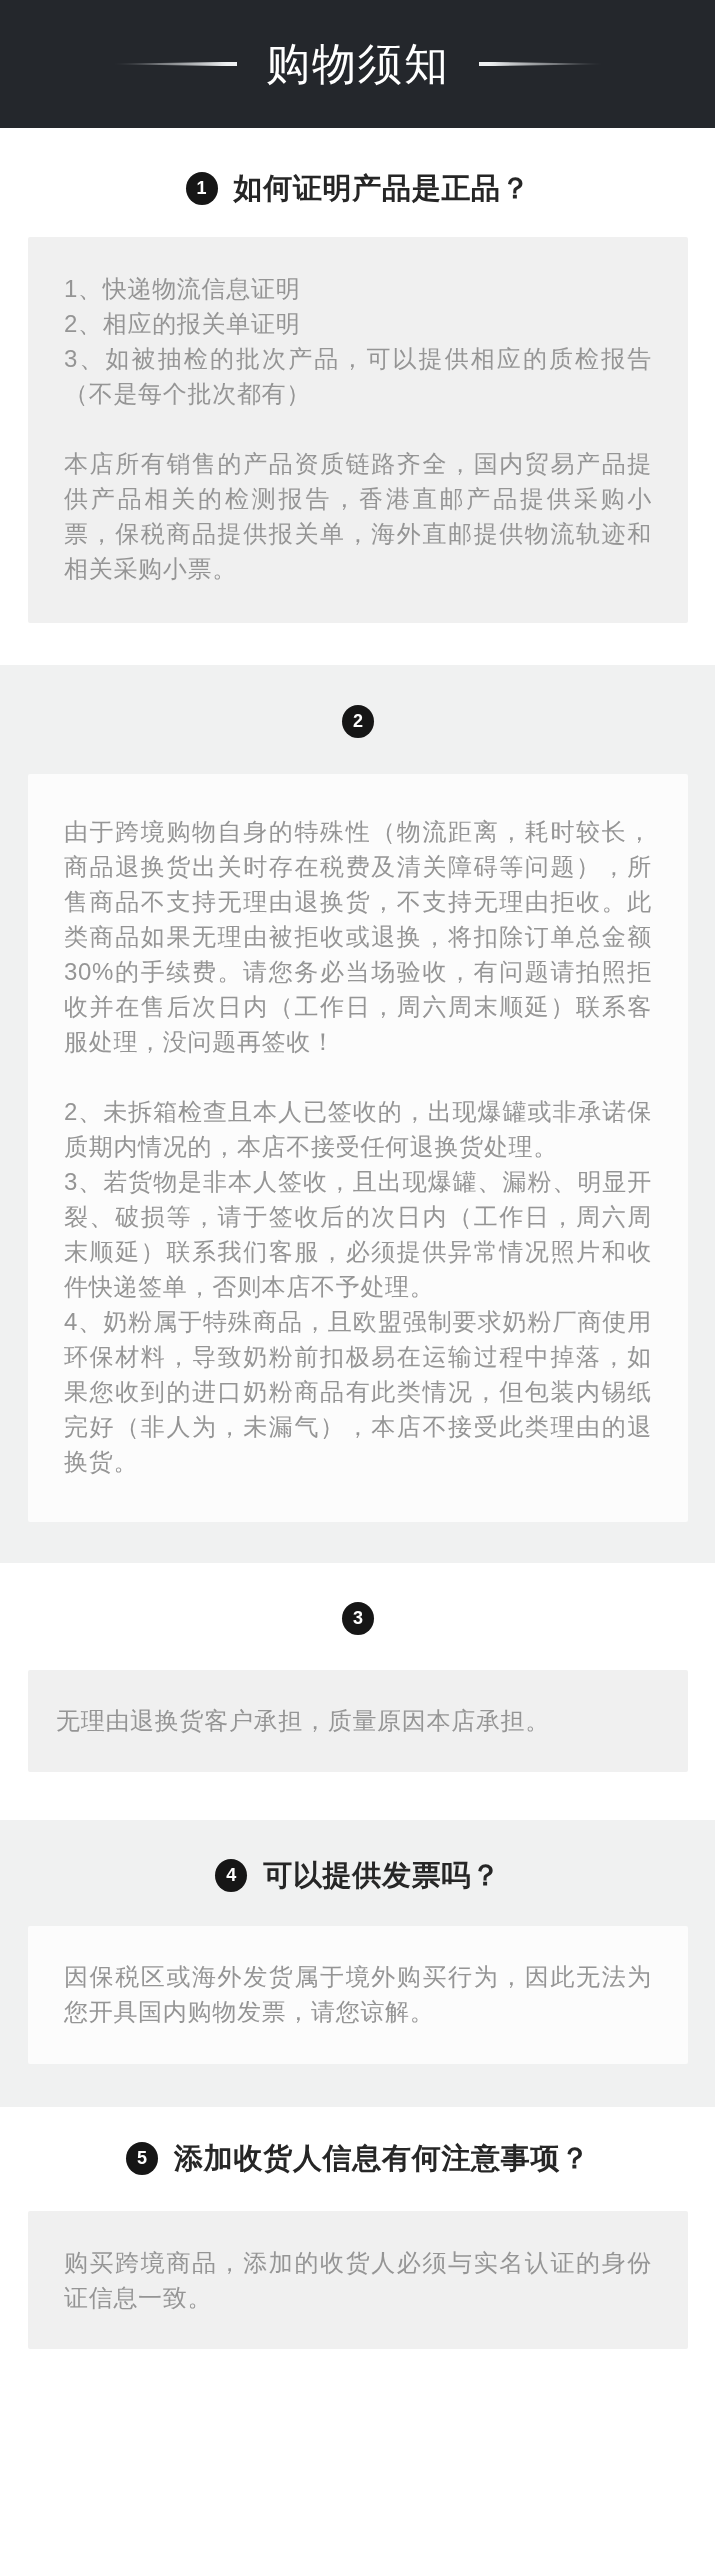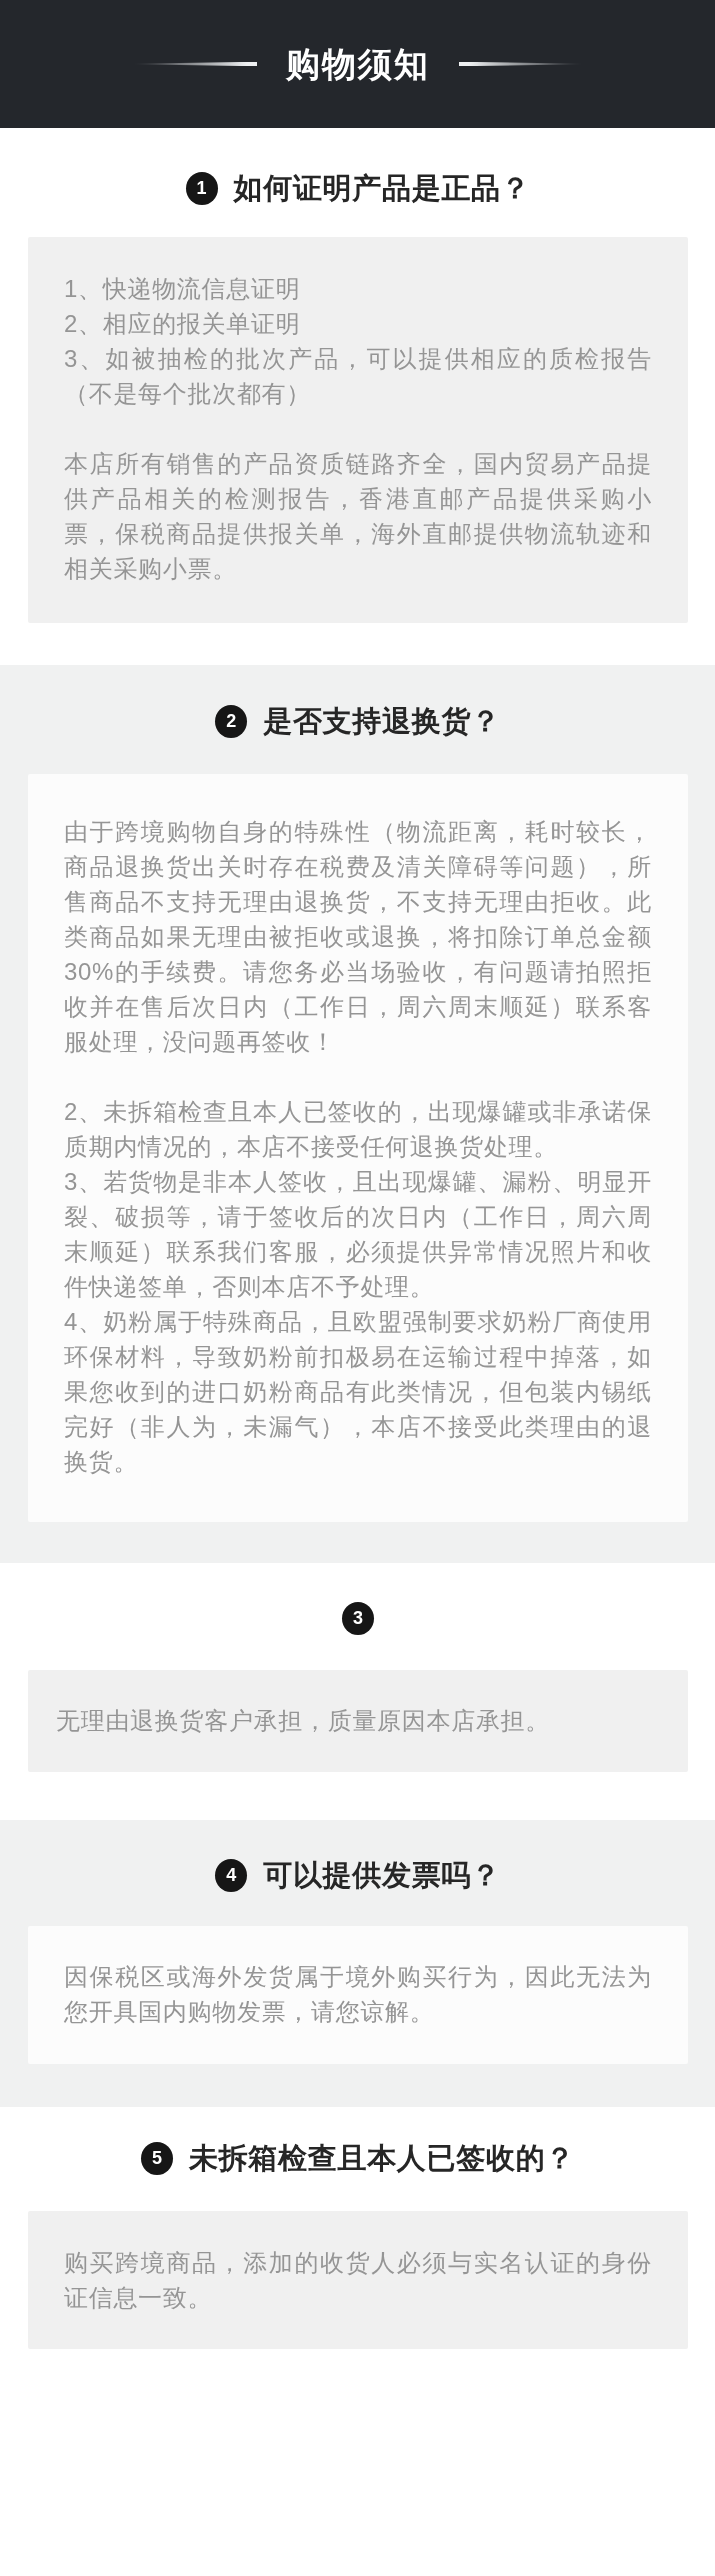--- a/index.html
+++ b/index.html
@@ -17,21 +17,21 @@
   .hline { width:123px; height:4.6px; }
   .hline.left  {
     background:linear-gradient(to right, rgba(255,255,255,0), #eef0f2 92%);
     clip-path:polygon(0 42%, 100% 0, 100% 100%, 0 58%);
   }
   .hline.right {
     background:linear-gradient(to left, rgba(255,255,255,0), #eef0f2 92%);
     clip-path:polygon(0 0, 100% 42%, 100% 58%, 0 100%);
   }
   .page-title {
-    color:#ffffff; font-size:34px; font-weight:700; letter-spacing:2px;
+    color:#ffffff; font-size:44px; font-weight:400; letter-spacing:2px;
     line-height:1;
   }
 
   
   .sec-heading {
     display:flex; align-items:center; justify-content:center; gap:16px;
     height:46px;
   }
   .badge {
     width:32px; height:33px; border-radius:50%;
@@ -90,21 +90,20 @@
   <div>1、快递物流信息证明</div>
   <div>2、相应的报关单证明</div>
   <div>3、如被抽检的批次产品，可以提供相应的质检报告（不是每个批次都有）</div>
   <div class="blank"></div>
   <div>本店所有销售的产品资质链路齐全，国内贸易产品提供产品相关的检测报告，香港直邮产品提供采购小票，保税商品提供报关单，海外直邮提供物流轨迹和相关采购小票。</div>
 </div>
 
 <div class="band" id="band2">
   <div class="sec-heading" id="h2">
     <div class="badge">2</div>
-    <div class="sec-title">是否支持退换货？</div>
   </div>
   <div class="panel white" id="box2">
     <div>由于跨境购物自身的特殊性（物流距离，耗时较长，商品退换货出关时存在税费及清关障碍等问题），所售商品不支持无理由退换货，不支持无理由拒收。此类商品如果无理由被拒收或退换，将扣除订单总金额30%的手续费。请您务必当场验收，有问题请拍照拒收并在售后次日内（工作日，周六周末顺延）联系客服处理，没问题再签收！</div>
     <div class="blank"></div>
     <div>2、未拆箱检查且本人已签收的，出现爆罐或非承诺保质期内情况的，本店不接受任何退换货处理。</div>
     <div>3、若货物是非本人签收，且出现爆罐、漏粉、明显开裂、破损等，请于签收后的次日内（工作日，周六周末顺延）联系我们客服，必须提供异常情况照片和收件快递签单，否则本店不予处理。</div>
     <div>4、奶粉属于特殊商品，且欧盟强制要求奶粉厂商使用环保材料，导致奶粉前扣极易在运输过程中掉落，如果您收到的进口奶粉商品有此类情况，但包装内锡纸完好（非人为，未漏气），本店不接受此类理由的退换货。</div>
   </div>
 </div>
 
@@ -120,18 +119,18 @@
     <div class="badge">4</div>
     <div class="sec-title">可以提供发票吗？</div>
   </div>
   <div class="panel white" id="box4">
     <div>因保税区或海外发货属于境外购买行为，因此无法为您开具国内购物发票，请您谅解。</div>
   </div>
 </div>
 
 <div class="sec-heading" id="h5">
   <div class="badge">5</div>
-  <div class="sec-title">未拆箱检查且本人已签收的？</div>
+  <div class="sec-title">添加收货人信息有何注意事项？</div>
 </div>
 <div class="panel gray" id="box5">
   <div>购买跨境商品，添加的收货人必须与实名认证的身份证信息一致。</div>
 </div>
 
 
 </body></html>

